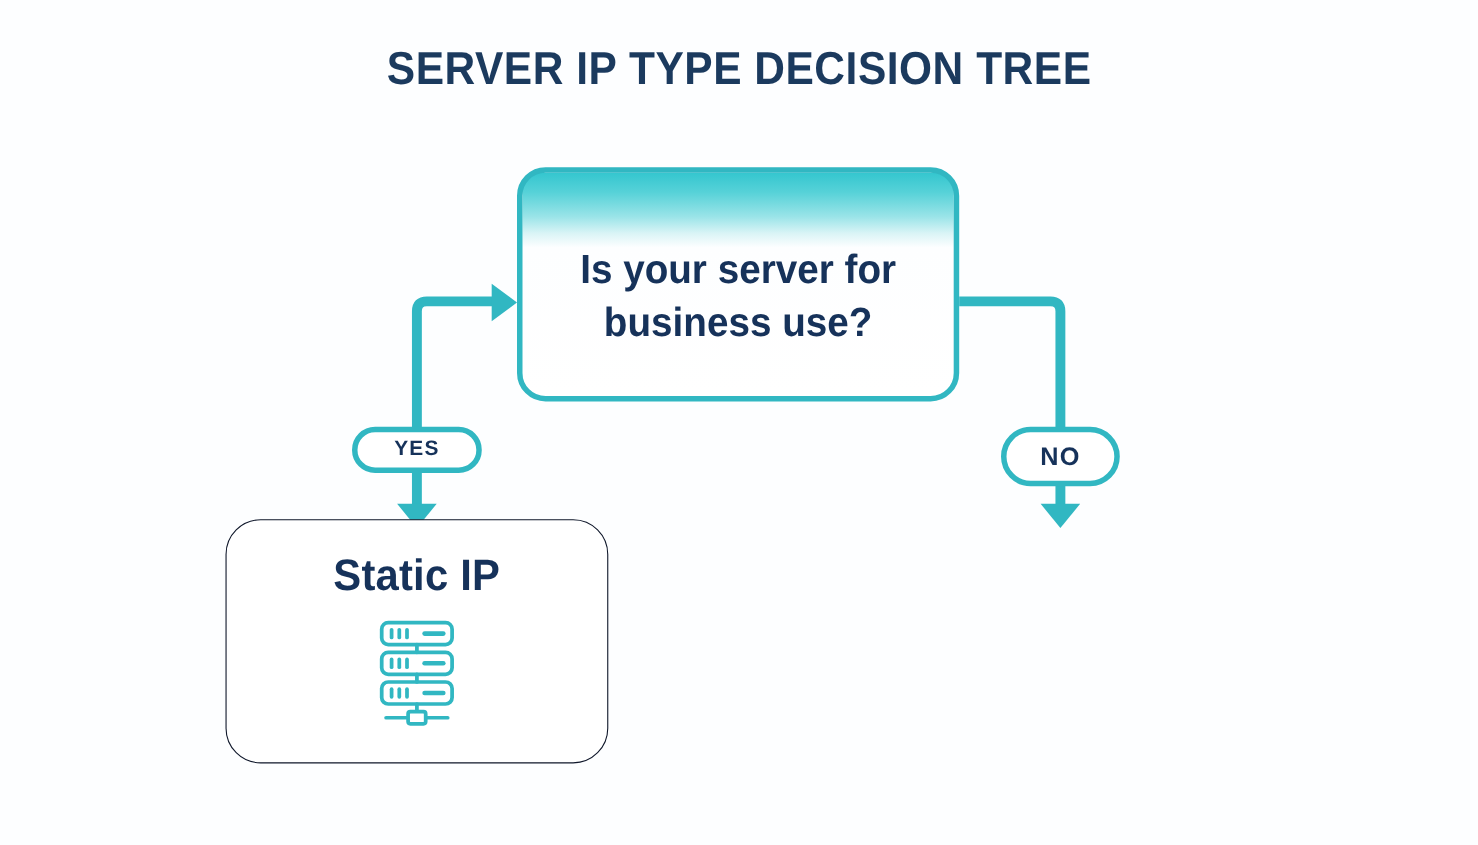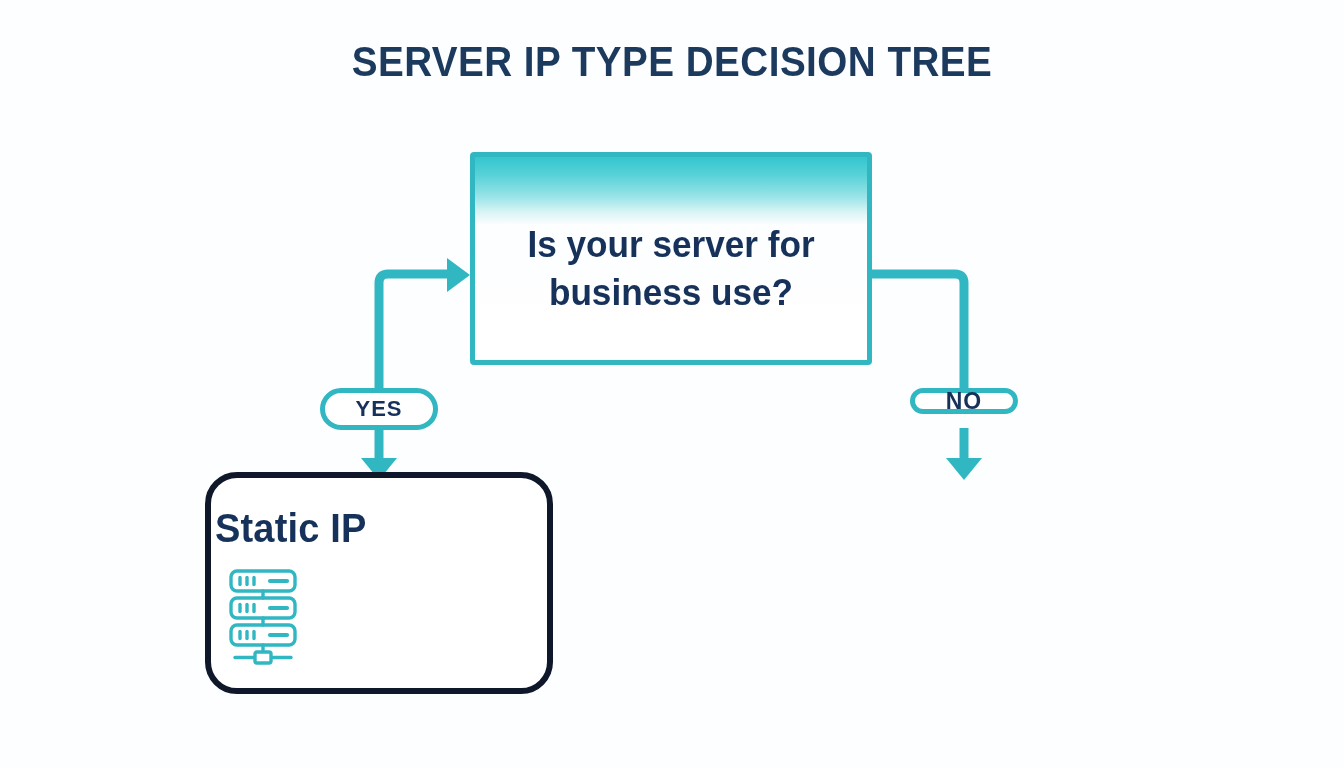--- a/index.html
+++ b/index.html
@@ -48,21 +48,21 @@
 
   
   #decision-node {
     position: absolute;
     left: 470px;
     top: 152px;
     width: 402px;
     height: 213px;
     box-sizing: border-box;
     border: 5px solid #31b7c2;
-    border-radius: 4px;
+    border-radius: 26px;
     background:
       linear-gradient(to bottom,
         #34c6cf 0px,
         #57d2d8 18px,
         #9ae4e8 40px,
         #d9f4f6 55px,
         #fdfeff 68px,
         #ffffff 100%);
     overflow: hidden;
     display: flex;
@@ -79,26 +79,26 @@
     padding: 26px 24px 6px 24px;
     transform: scaleX(0.95);
   }
 
   
   .outcome-box {
     position: absolute;
     width: 348px;
     height: 222px;
     box-sizing: border-box;
-    border: 6px solid #0f172a;
+    border: 1px solid #0f172a;
     border-radius: 32px;
     background: #ffffff;
     display: flex;
     flex-direction: column;
-    align-items: flex-start;
+    align-items: center;
     padding-top: 28px;
   }
   #outcome-static  { left: 205px; top: 472px; }
   #outcome-dynamic { left: 789px; top: 472px; }
 
   .outcome-label {
     font-family: "Liberation Sans Narrow", "Liberation Sans", sans-serif;
     font-size: 40px;
     font-weight: bold;
     color: #16325a;
@@ -124,28 +124,28 @@
     justify-content: center;
     font-family: "Liberation Sans Narrow", "Liberation Sans", sans-serif;
     font-weight: bold;
     color: #16325a;
   }
   #pill-yes {
     left: 320px;
     top: 388px;
     width: 118px;
     height: 42px;
-    font-size: 22px;
+    font-size: 19px;
     letter-spacing: 1px;
   }
   #pill-no {
     left: 910px;
     top: 388px;
     width: 108px;
-    height: 26px;
+    height: 54px;
     font-size: 23px;
     letter-spacing: 1px;
   }
 </style>
 </head>
 <body>
 
 <div id="stage">
 
   <div id="page-title">SERVER IP TYPE DECISION TREE</div>

